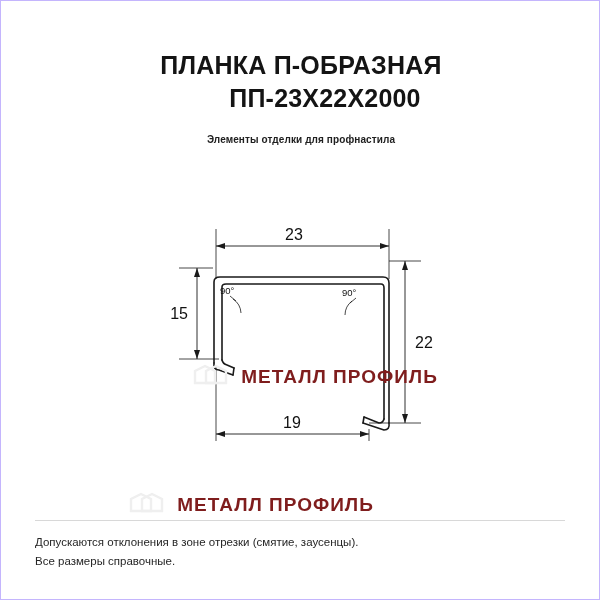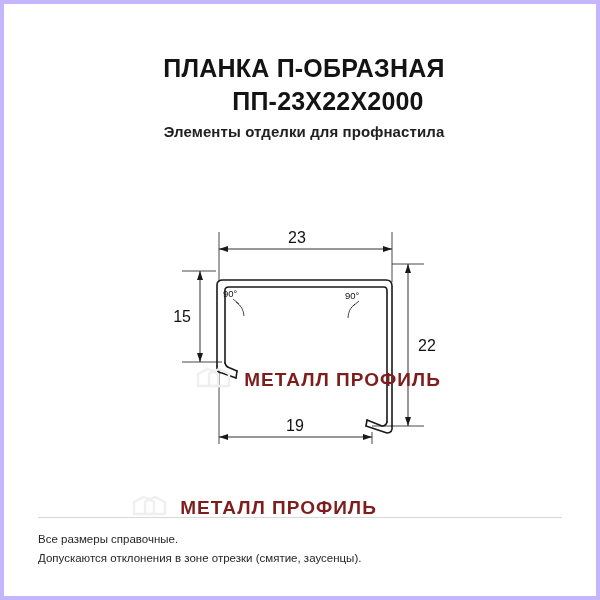--- a/index.html
+++ b/index.html
@@ -13,21 +13,21 @@
     font-family: "Liberation Sans", sans-serif;
     color: #1a1a1a;
     position: relative;
     overflow: hidden;
   }
   .page {
     position: absolute;
     left: 0; top: 0;
     width: 600px;
     height: 600px;
-    border: 4px solid #c4b5fd;
+    border: 1px solid #c4b5fd;
     box-sizing: border-box;
   }
   .header {
     position: absolute;
     left: 0;
     top: 48px;
     width: 600px;
     text-align: center;
   }
   .title-1 {
@@ -39,24 +39,24 @@
   }
   .title-2 {
     font-size: 25px;
     font-weight: bold;
     letter-spacing: 0.2px;
     line-height: 34px;
     color: #141414;
     padding-left: 48px;
   }
   .subtitle {
-    font-size: 15px;
+    font-size: 10px;
     font-weight: bold;
     color: #202020;
-    margin-top: 5px;
+    margin-top: 19px;
     letter-spacing: 0.1px;
   }
   .drawing {
     position: absolute;
     left: 0;
     top: 150px;
     width: 600px;
     height: 330px;
   }
   .watermark {
@@ -221,17 +221,17 @@
       <text class="dim-label" x="187" y="168" text-anchor="end">15</text>
       <text class="dim-label" x="414" y="197" text-anchor="start">22</text>
       <text class="dim-label" x="291" y="277" text-anchor="middle">19</text>
 
     </svg>
   </div>
 
   <div class="divider"></div>
 
   <div class="footer">
+    <div class="footer-line">Допускаются отклонения в зоне отрезки (смятие, заусенцы).</div>
     <div class="footer-line">Все размеры справочные.</div>
-    <div class="footer-line">Допускаются отклонения в зоне отрезки (смятие, заусенцы).</div>
   </div>
 
 </div>
 
 </body></html>

